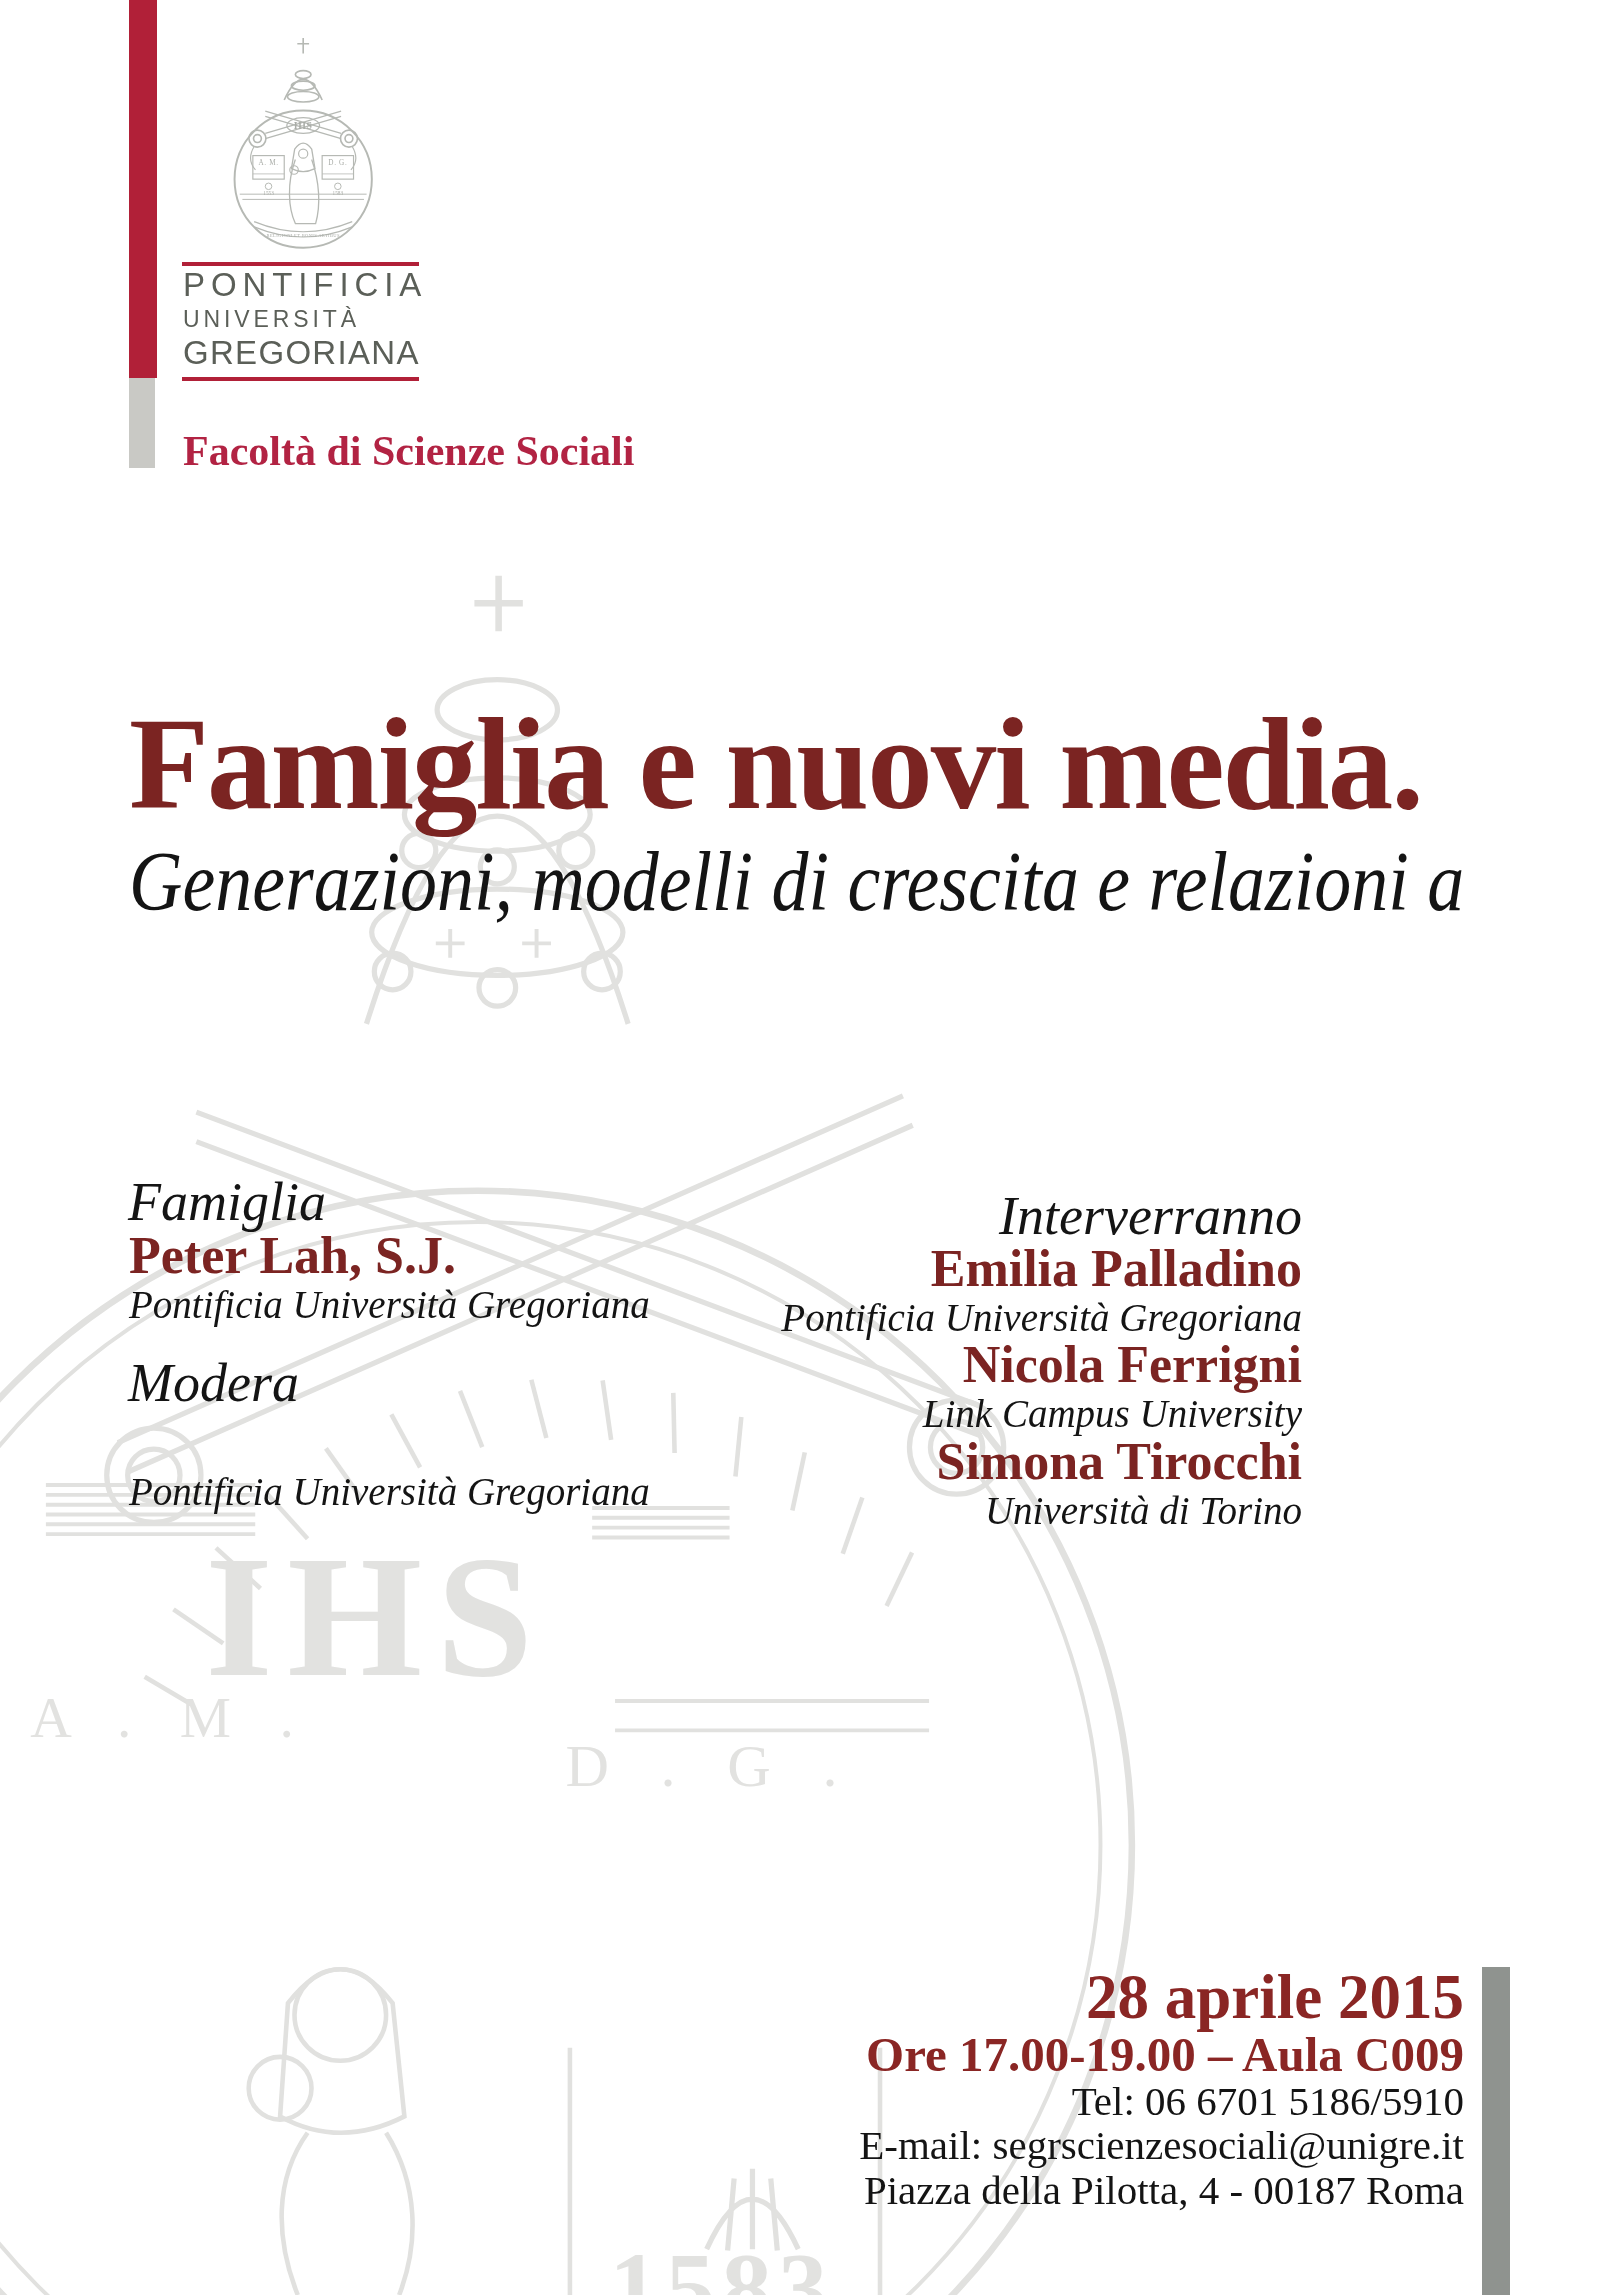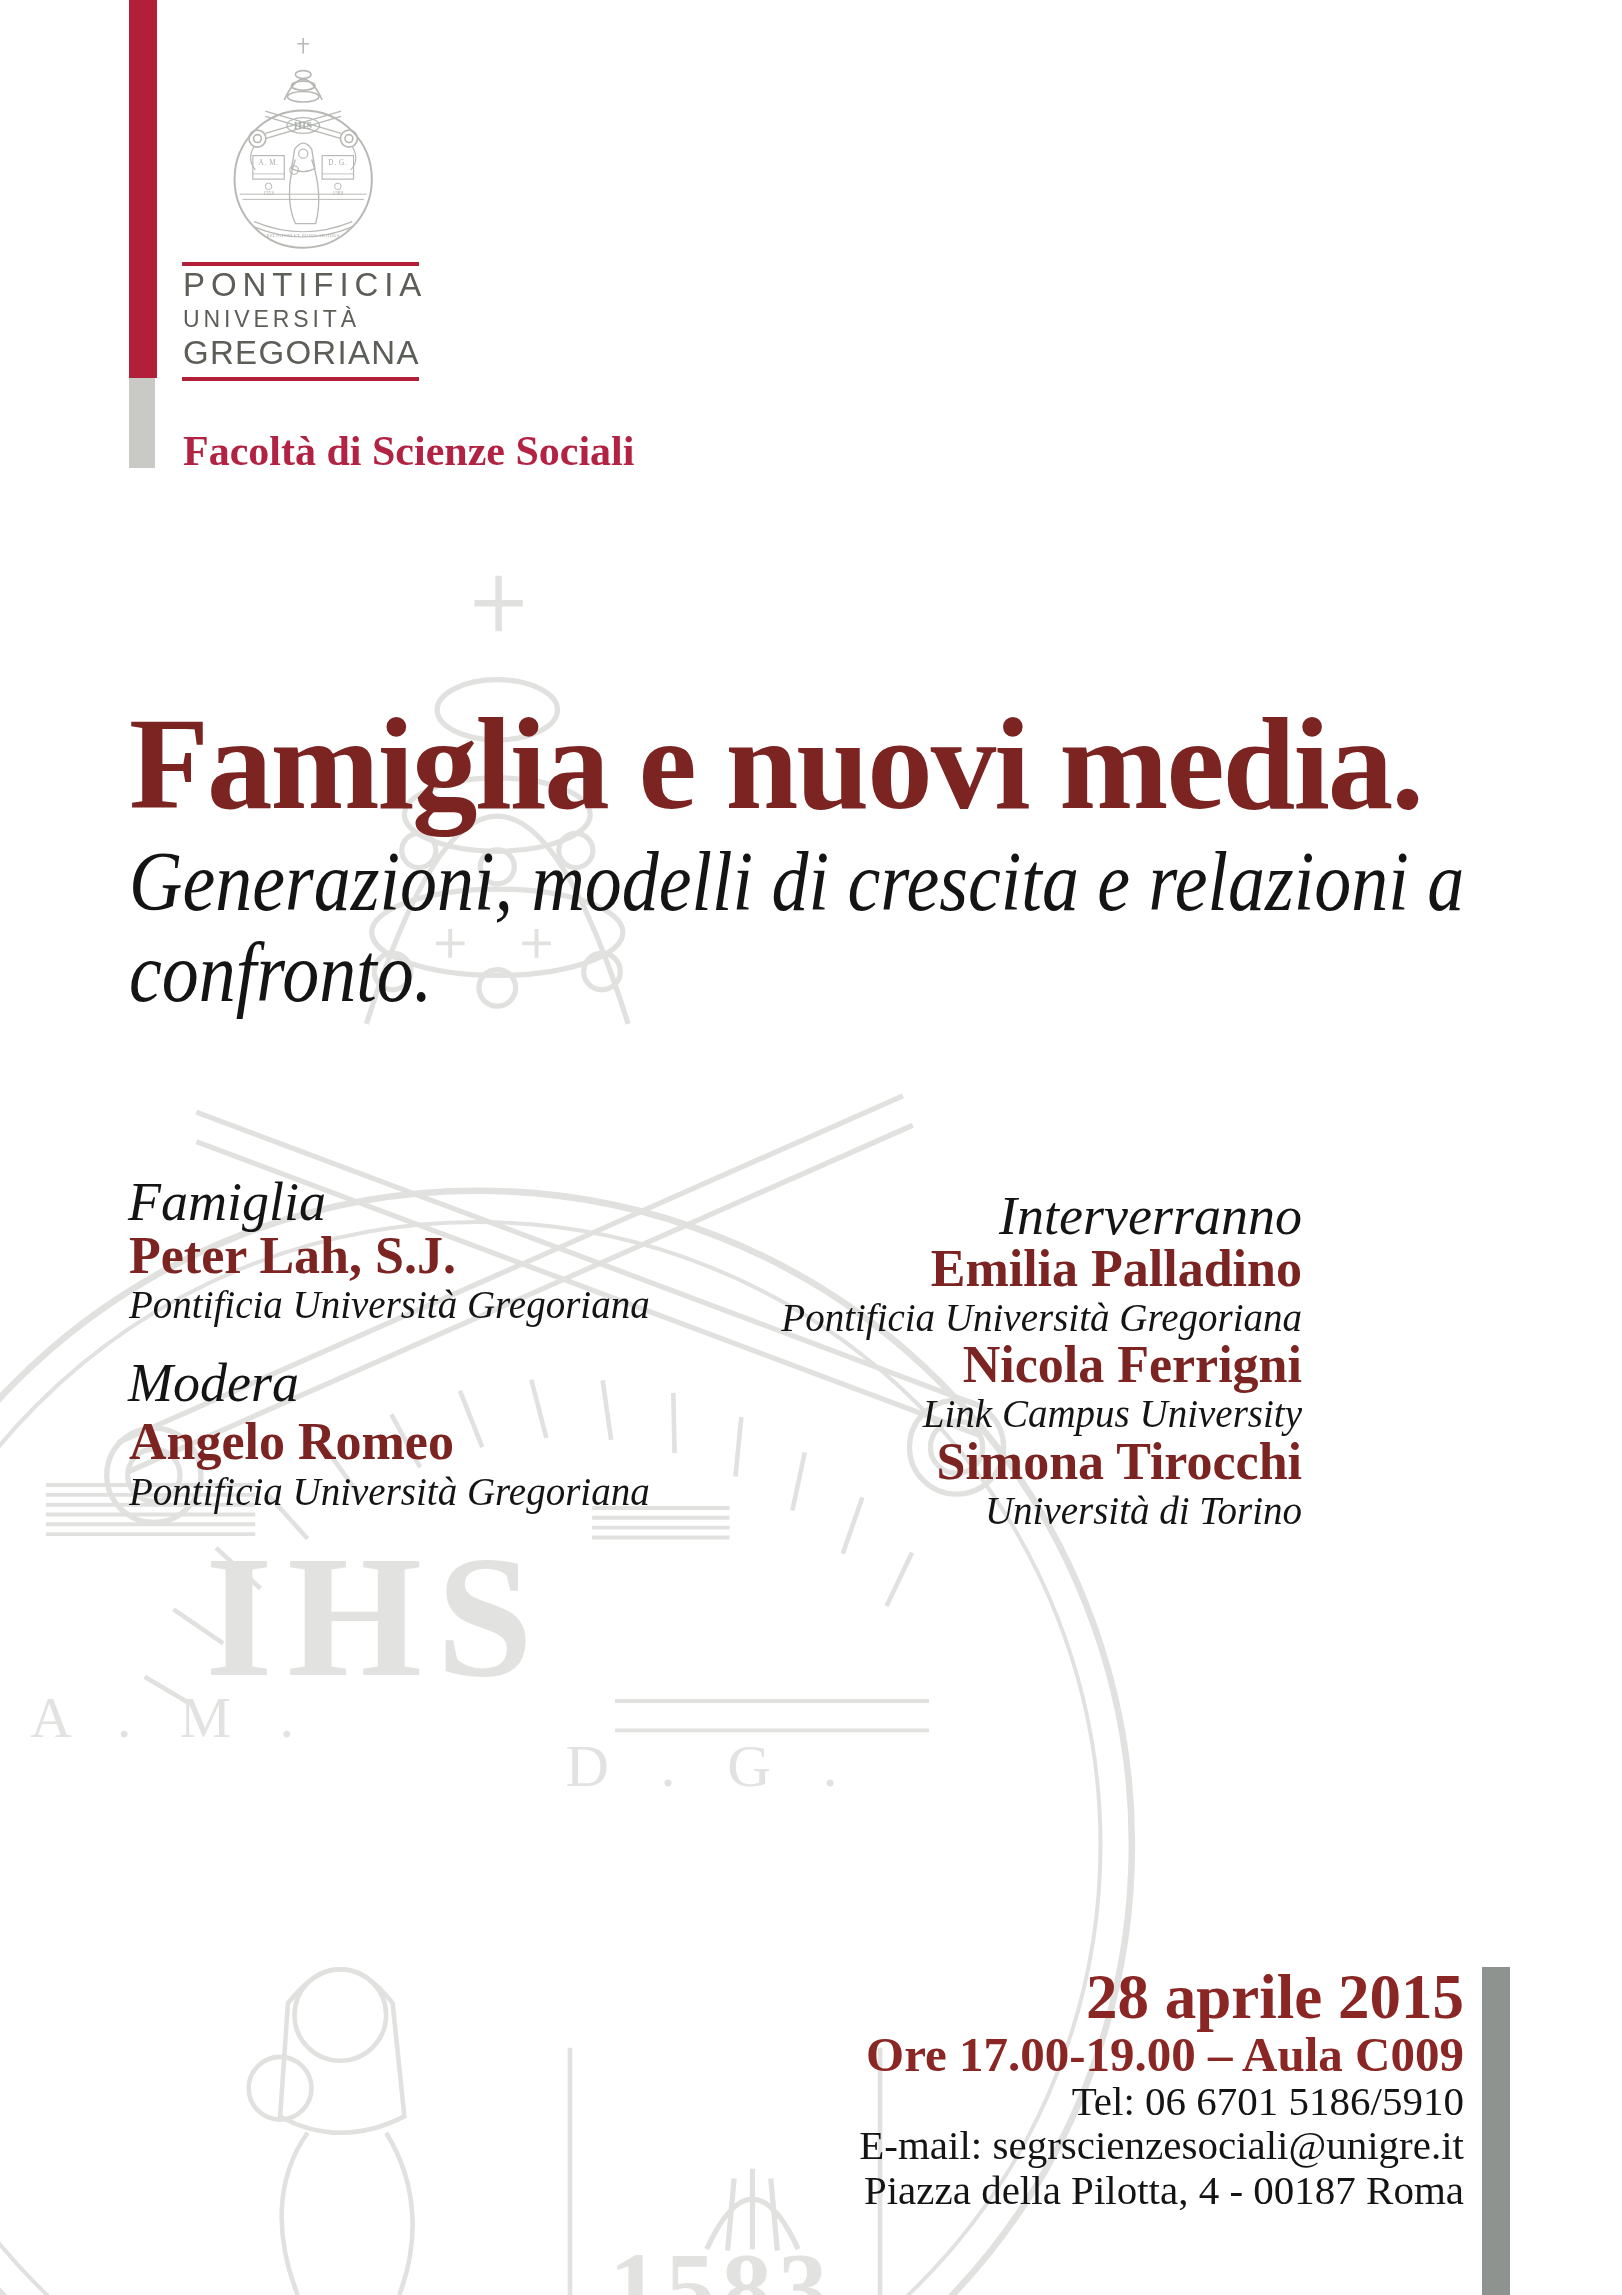--- a/index.html
+++ b/index.html
@@ -133,30 +133,26 @@
   <div class="abs sans" style="left:183px;top:302px;font-size:23px;line-height:34px;letter-spacing:3.9px;color:#5b5f58">UNIVERSITÀ</div>
   <div class="abs sans" style="left:183px;top:336px;font-size:33px;line-height:34px;letter-spacing:1.3px;color:#5b5f58">GREGORIANA</div>
   <div class="abs" style="left:182px;top:377px;width:237px;height:3.9px;background:#b12038"></div>
 
   <div class="abs ser b nowrap" style="left:129px;top:698px;font-size:131px;line-height:131px;letter-spacing:-2px;color:#7b2422">Famiglia e nuovi media.</div>
 
   <div class="abs ser b nowrap" style="left:183px;top:430px;font-size:42px;line-height:42px;color:#b22343">Facoltà di Scienze Sociali</div>
   <div class="abs ser it nowrap" style="left:129px;top:840px;font-size:84px;line-height:84px;color:#141414">
     <span class="scalex">Generazioni, modelli di crescita e relazioni a</span>
   </div>
-  <div class="abs ser it nowrap" style="left:129px;top:931px;font-size:84px;line-height:84px;color:#141414">
-    <span class="scalex">confronto.</span>
-  </div>
 
   <div class="abs ser it nowrap" style="left:128px;top:1175px;font-size:54px;line-height:54px;color:#141414">Famiglia</div>
   <div class="abs ser b nowrap" style="left:129px;top:1230px;font-size:52px;line-height:52px;color:#7b2422">Peter Lah, S.J.</div>
   <div class="abs ser it nowrap" style="left:129px;top:1285px;font-size:39px;line-height:39px;color:#141414">Pontificia Università Gregoriana</div>
 
   <div class="abs ser it nowrap" style="left:128px;top:1356px;font-size:54px;line-height:54px;color:#141414">Modera</div>
-  <div class="abs ser b nowrap" style="left:129px;top:1416px;font-size:52px;line-height:52px;color:#7b2422">Angelo Romeo</div>
   <div class="abs ser it nowrap" style="left:129px;top:1472px;font-size:39px;line-height:39px;color:#141414">Pontificia Università Gregoriana</div>
 
   <div class="abs ser b nowrap right" style="right:320px;top:1243px;font-size:52px;line-height:52px;color:#7b2422">Emilia Palladino</div>
   <div class="abs ser it nowrap right" style="right:320px;top:1189px;font-size:54px;line-height:54px;color:#141414">Interverranno</div>
   <div class="abs ser it nowrap right" style="right:320px;top:1298px;font-size:39px;line-height:39px;color:#141414">Pontificia Università Gregoriana</div>
   <div class="abs ser b nowrap right" style="right:320px;top:1339px;font-size:52px;line-height:52px;color:#7b2422">Nicola Ferrigni</div>
   <div class="abs ser it nowrap right" style="right:320px;top:1394px;font-size:39px;line-height:39px;color:#141414">Link Campus University</div>
   <div class="abs ser b nowrap right" style="right:320px;top:1436px;font-size:52px;line-height:52px;color:#7b2422">Simona Tirocchi</div>
   <div class="abs ser it nowrap right" style="right:320px;top:1491px;font-size:39px;line-height:39px;color:#141414">Università di Torino</div>
 

